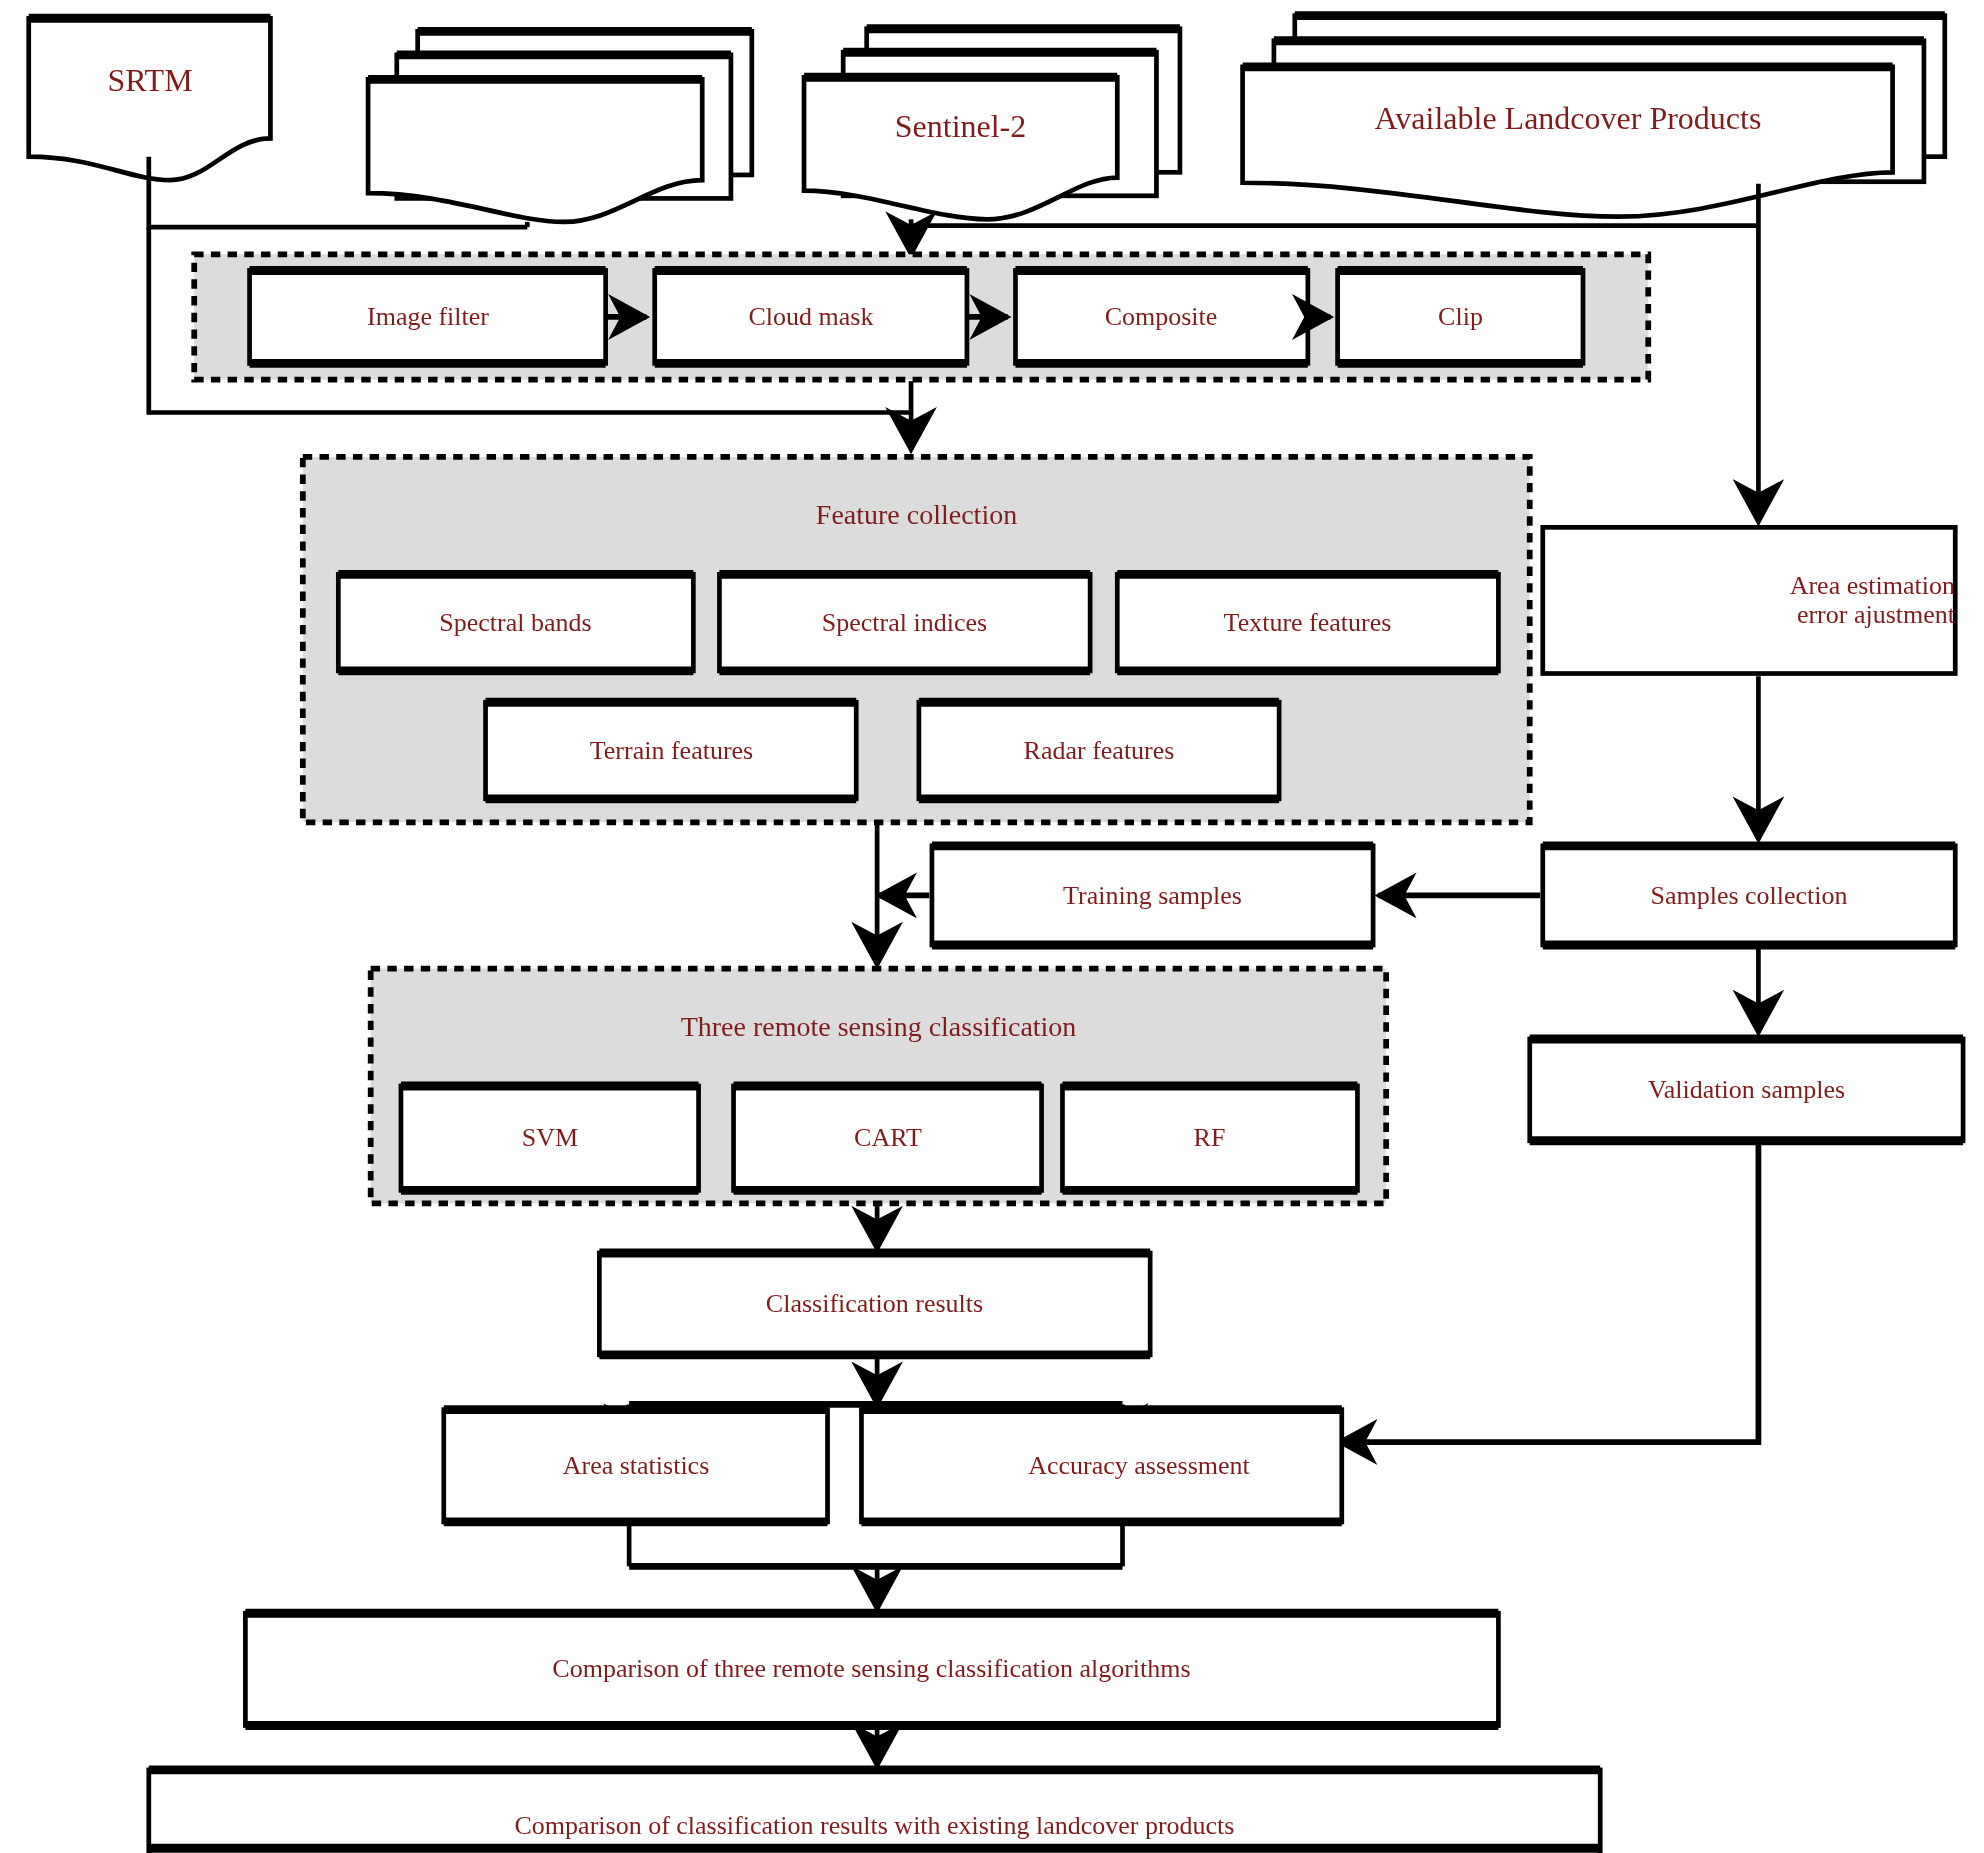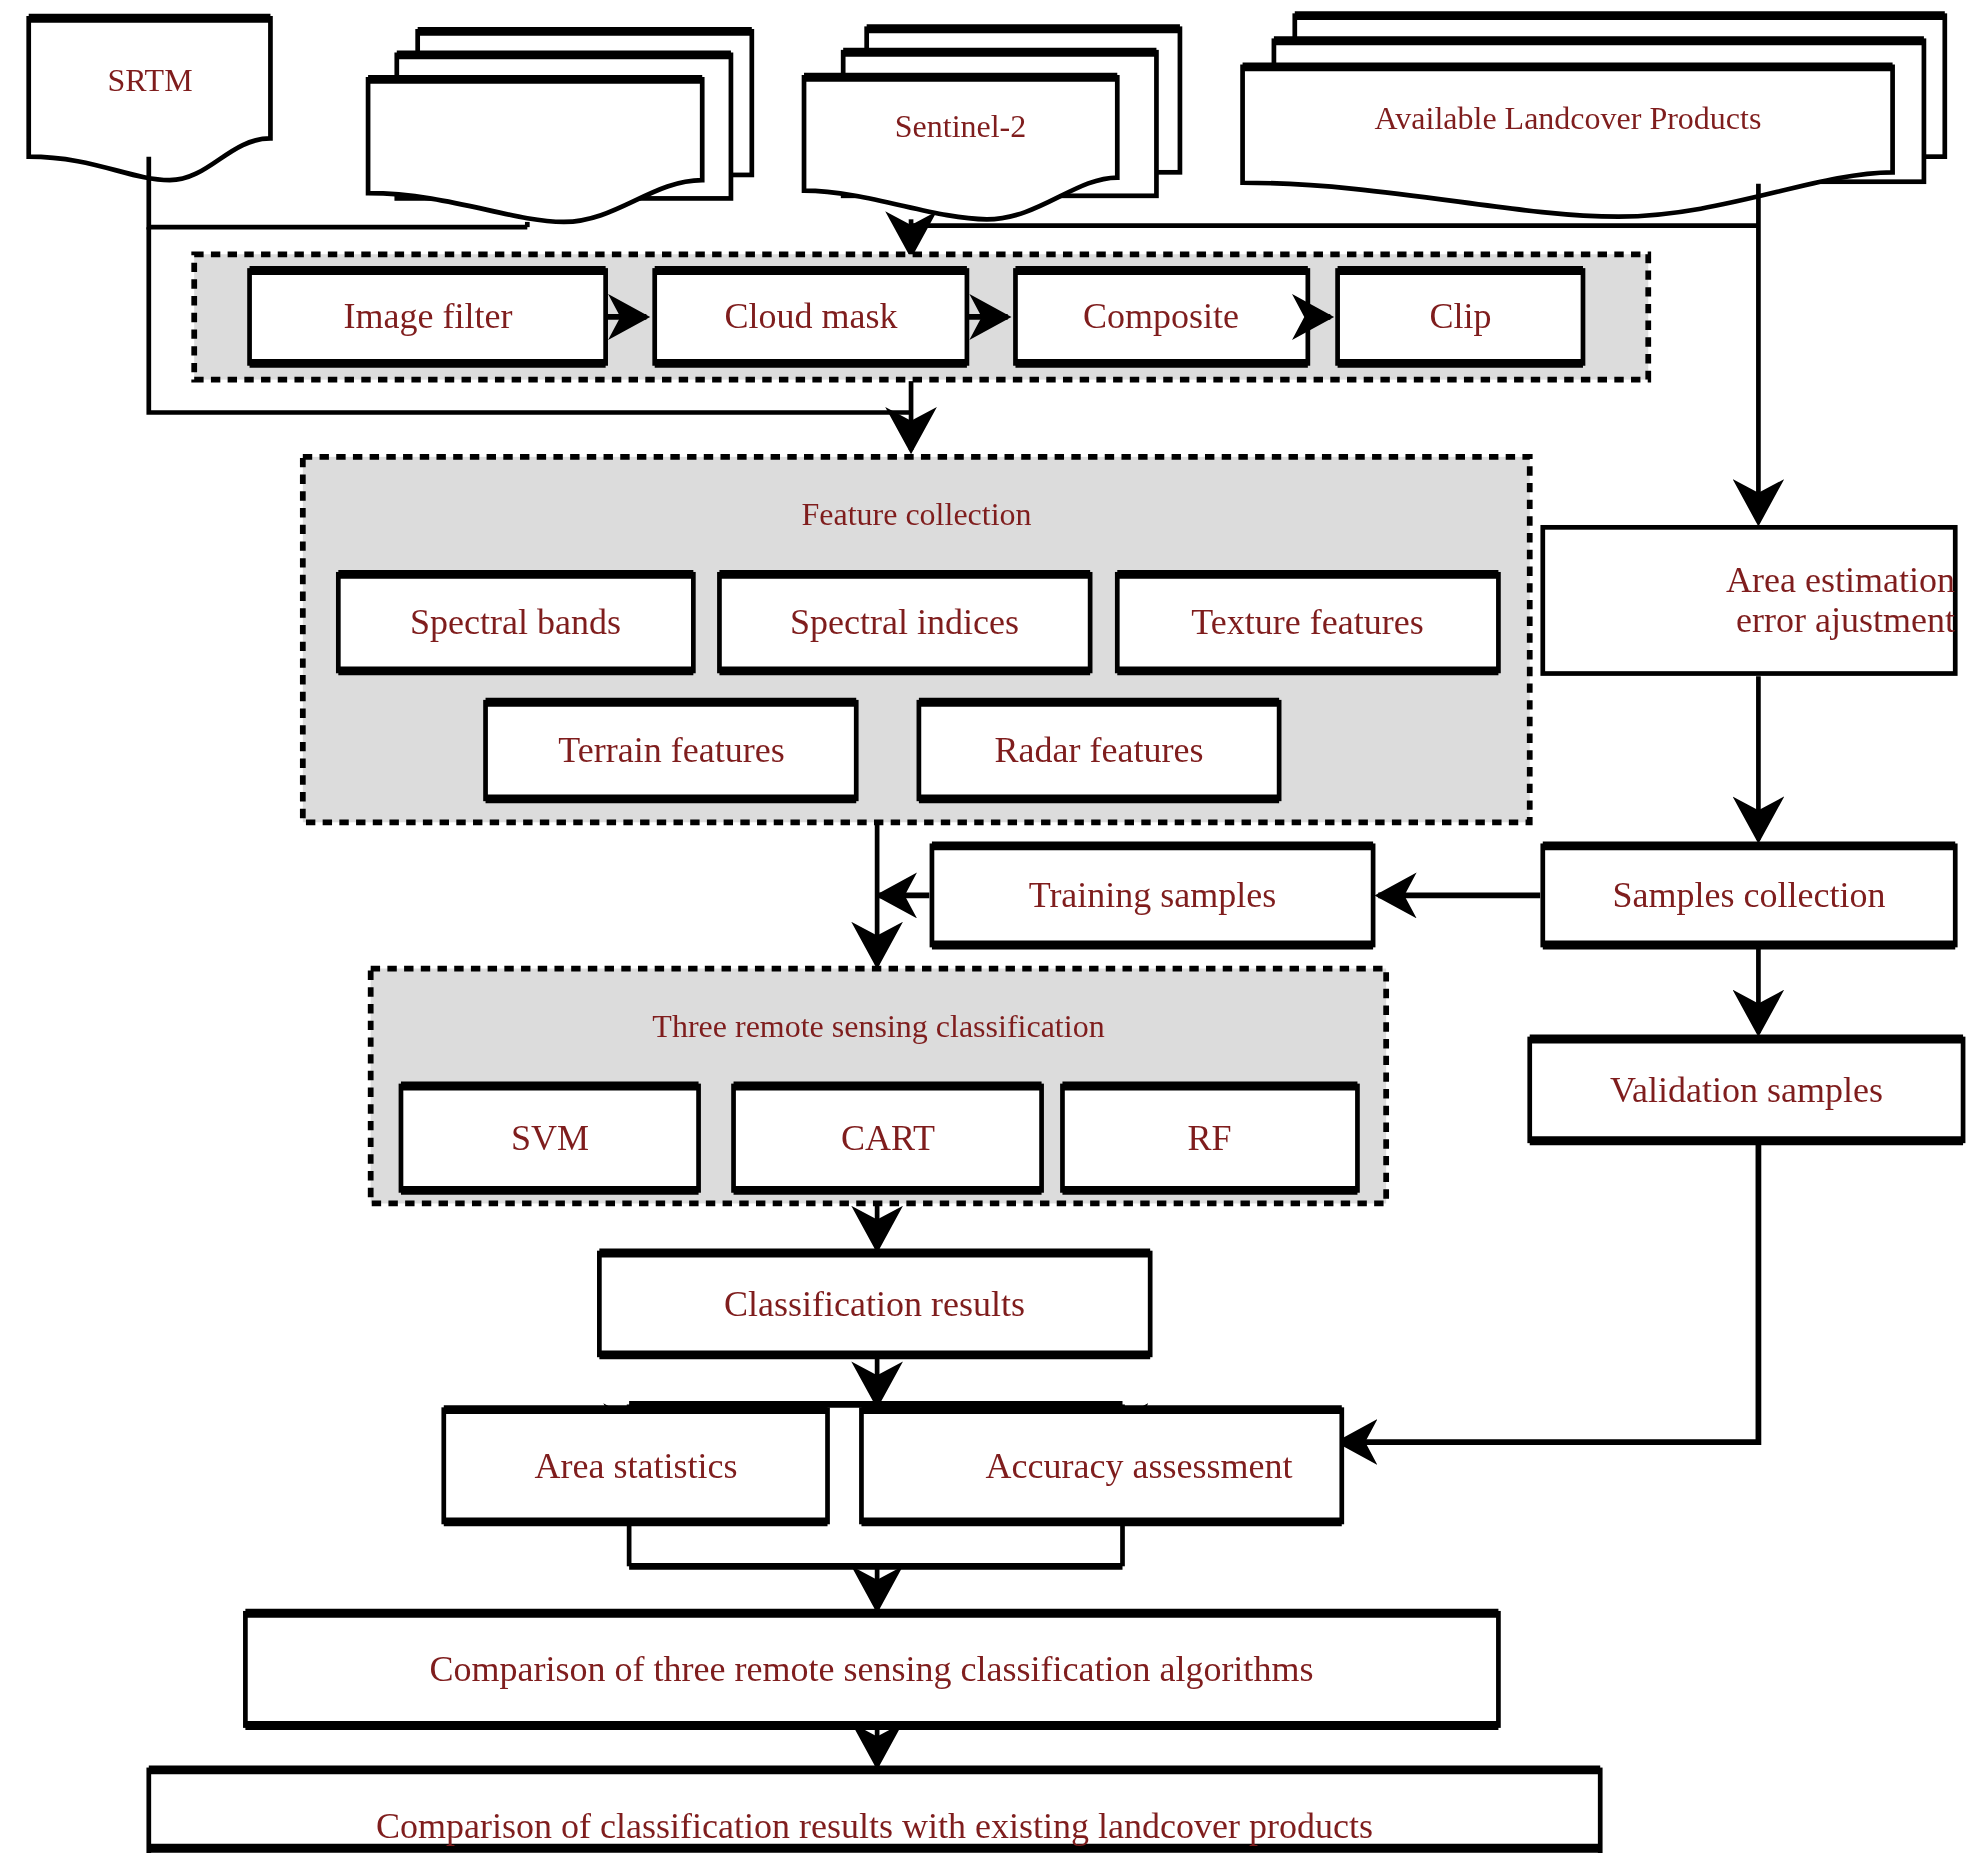--- a/index.html
+++ b/index.html
@@ -5,22 +5,22 @@
   html,body{margin:0;padding:0;background:#ffffff;}
   body{width:1985px;height:1854px;overflow:hidden;font-family:"Liberation Serif",serif;}
   #stage{position:relative;width:1985px;height:1854px;background:#fff;}
   svg{position:absolute;left:0;top:0;width:1985px;height:1854px;}
   .node-text{
     position:absolute;display:flex;align-items:center;justify-content:center;
     text-align:center;font-family:"Liberation Serif",serif;color:#7f1d1d;
     pointer-events:none;line-height:1.12;
   }
   .fs-lg{font-size:32px;}
-  .fs-md{font-size:36px;}
-  .fs-band{font-size:32px;}
+  .fs-md{font-size:26px;}
+  .fs-band{font-size:28px;}
 </style>
 </head>
 <body>
 
 <div id="stage">
 
 <svg viewBox="0 0 3802 3551" xmlns="http://www.w3.org/2000/svg">
   <defs>
     <marker id="arrow" viewBox="0 0 12 12" refX="10" refY="6" markerWidth="11" markerHeight="11" orient="auto-start-reverse">
       <path d="M 0 0 L 11 6 L 0 12 L 3.2 6 z" fill="#000"></path>

